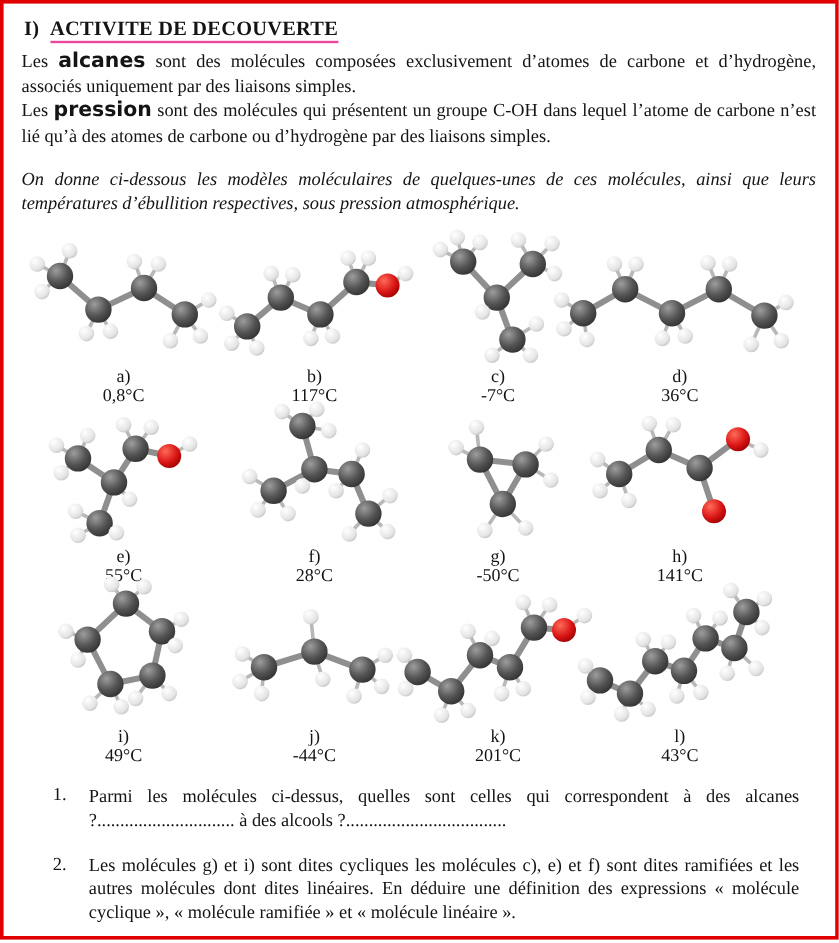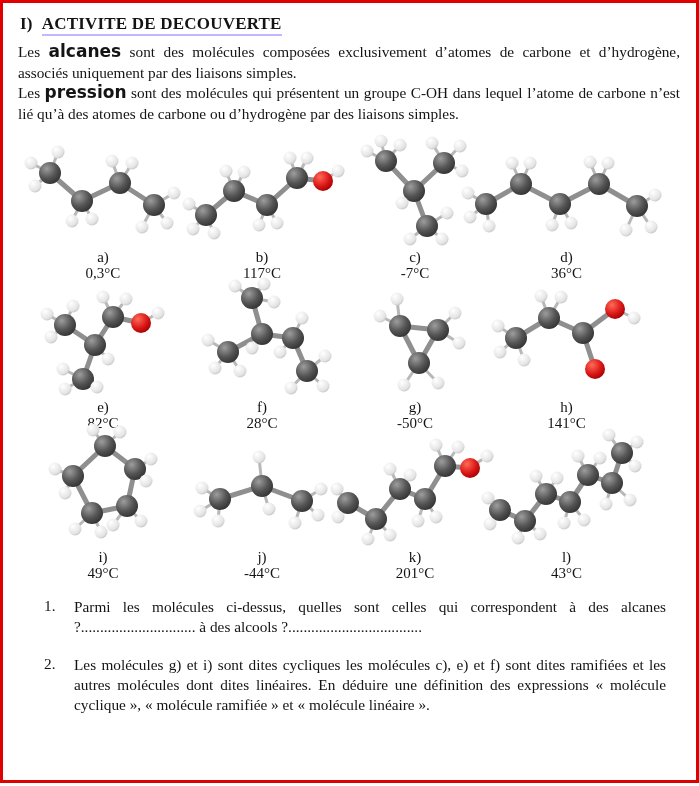--- a/index.html
+++ b/index.html
@@ -7,21 +7,21 @@
     width:699px;height:786px;position:relative;background:#ffffff;
     font-family:"Liberation Serif",serif;color:#141414;
   }
   .frame{
     position:absolute;left:0;top:0;width:699px;height:783px;
     border:3px solid #e00000;box-sizing:border-box;
     padding:9px 16px 0 15px;overflow:hidden;background:#fff;
   }
   .title{font-size:17px;font-weight:bold;margin:2px 0 7px 2px;letter-spacing:.2px;}
   .title-num{margin-right:9px;}
-  .title-text{border-bottom:2px solid #c4b5fd;padding-bottom:1px;}
+  .title-text{border-bottom:2px solid #ec4899;padding-bottom:1px;}
   .body-text{font-size:15.3px;line-height:1.27;text-align:justify;}
   .term{font-family:"DejaVu Sans",sans-serif;font-weight:700;font-size:17px;}
   .note{font-style:italic;margin-top:17px;font-size:15.3px;line-height:1.3;text-align:justify;}
   .mol-grid{margin-top:8px;}
   .mol-row{display:flex;align-items:flex-end;height:150px;}
   .mol-cell{display:flex;flex-direction:column;align-items:center;justify-content:flex-end;flex:none;}
   .mol-img{display:flex;justify-content:center;margin-bottom:3px;}
   svg.mol{display:block;overflow:visible;}
   .mol-label{font-size:15px;line-height:16px;text-align:center;}
   .questions{margin:16px 14px 0 26px;}
@@ -56,20 +56,21 @@
 
   <div class="title">
     <span class="title-num">I)</span><span class="title-text">ACTIVITE DE DECOUVERTE</span>
   </div>
 
   <div class="body-text">
     <span>Les </span><span class="term">alcanes</span><span> sont des molécules composées exclusivement d’atomes de carbone et d’hydrogène, associés uniquement par des liaisons simples.</span><br>
     <span>Les </span><span class="term">pression</span><span> sont des molécules qui présentent un groupe C-OH dans lequel l’atome de carbone n’est lié qu’à des atomes de carbone ou d’hydrogène par des liaisons simples.</span>
   </div>
 
+  <div class="note">On donne ci-dessous les modèles moléculaires de quelques-unes de ces molécules, ainsi que leurs températures d’ébullition respectives, sous pression atmosphérique.</div>
 
   <div class="mol-grid" id="molecule-grid">
       <div class="mol-row">
         <div class="mol-cell" style="width: 170px;">
           <div class="mol-img">
             <svg class="mol" viewBox="0 0 170 105" width="170" height="105">
               <line x1="32" y1="32" x2="64" y2="60" stroke="#8f8f8f" stroke-width="5" stroke-linecap="round"></line>
               <line x1="64" y1="60" x2="102" y2="42" stroke="#8f8f8f" stroke-width="5" stroke-linecap="round"></line>
               <line x1="102" y1="42" x2="136" y2="64" stroke="#8f8f8f" stroke-width="5" stroke-linecap="round"></line>
               <line x1="32" y1="32" x2="13" y2="22" stroke="#b8b8b8" stroke-width="3" stroke-linecap="round"></line>
@@ -92,21 +93,21 @@
               <circle cx="54" cy="80" r="6.5" fill="url(#gradH)"></circle>
               <circle cx="74" cy="78" r="6.5" fill="url(#gradH)"></circle>
               <circle cx="94" cy="20" r="6.5" fill="url(#gradH)"></circle>
               <circle cx="114" cy="22" r="6.5" fill="url(#gradH)"></circle>
               <circle cx="156" cy="52" r="6.5" fill="url(#gradH)"></circle>
               <circle cx="149" cy="82" r="6.5" fill="url(#gradH)"></circle>
               <circle cx="124" cy="86" r="6.5" fill="url(#gradH)"></circle>
             </svg>
           </div>
           <div class="mol-label">a)</div>
-          <div class="mol-label">0,3°C</div>
+          <div class="mol-label">0,8°C</div>
         </div>
         <div class="mol-cell" style="width: 148px;">
           <div class="mol-img">
             <svg class="mol" viewBox="0 0 165 105" width="165" height="105">
               <line x1="26" y1="74" x2="54" y2="50" stroke="#8f8f8f" stroke-width="5" stroke-linecap="round"></line>
               <line x1="54" y1="50" x2="87" y2="64" stroke="#8f8f8f" stroke-width="5" stroke-linecap="round"></line>
               <line x1="87" y1="64" x2="117" y2="37" stroke="#8f8f8f" stroke-width="5" stroke-linecap="round"></line>
               <line x1="117" y1="37" x2="143" y2="40" stroke="#8f8f8f" stroke-width="5" stroke-linecap="round"></line>
               <line x1="26" y1="74" x2="9" y2="63" stroke="#b8b8b8" stroke-width="3" stroke-linecap="round"></line>
               <line x1="26" y1="74" x2="13" y2="88" stroke="#b8b8b8" stroke-width="3" stroke-linecap="round"></line>
@@ -244,21 +245,21 @@
               <circle cx="40" cy="25" r="6.5" fill="url(#gradH)"></circle>
               <circle cx="32" cy="108" r="6.5" fill="url(#gradH)"></circle>
               <circle cx="64" cy="106" r="6.5" fill="url(#gradH)"></circle>
               <circle cx="30" cy="88" r="6.5" fill="url(#gradH)"></circle>
               <circle cx="70" cy="16" r="6.5" fill="url(#gradH)"></circle>
               <circle cx="93" cy="18" r="6.5" fill="url(#gradH)"></circle>
               <circle cx="75" cy="78" r="6.5" fill="url(#gradH)"></circle>
             </svg>
           </div>
           <div class="mol-label">e)</div>
-          <div class="mol-label">82°C</div>
+          <div class="mol-label">55°C</div>
         </div>
         <div class="mol-cell" style="width: 148px;">
           <div class="mol-img">
             <svg class="mol" viewBox="0 0 145 120" width="145" height="120">
               <line x1="72" y1="58" x2="62" y2="22" stroke="#8f8f8f" stroke-width="5" stroke-linecap="round"></line>
               <line x1="72" y1="58" x2="38" y2="76" stroke="#8f8f8f" stroke-width="5" stroke-linecap="round"></line>
               <line x1="72" y1="58" x2="103" y2="62" stroke="#8f8f8f" stroke-width="5" stroke-linecap="round"></line>
               <line x1="103" y1="62" x2="117" y2="95" stroke="#8f8f8f" stroke-width="5" stroke-linecap="round"></line>
               <line x1="62" y1="22" x2="45" y2="10" stroke="#b8b8b8" stroke-width="3" stroke-linecap="round"></line>
               <line x1="62" y1="22" x2="74" y2="8" stroke="#b8b8b8" stroke-width="3" stroke-linecap="round"></line>

